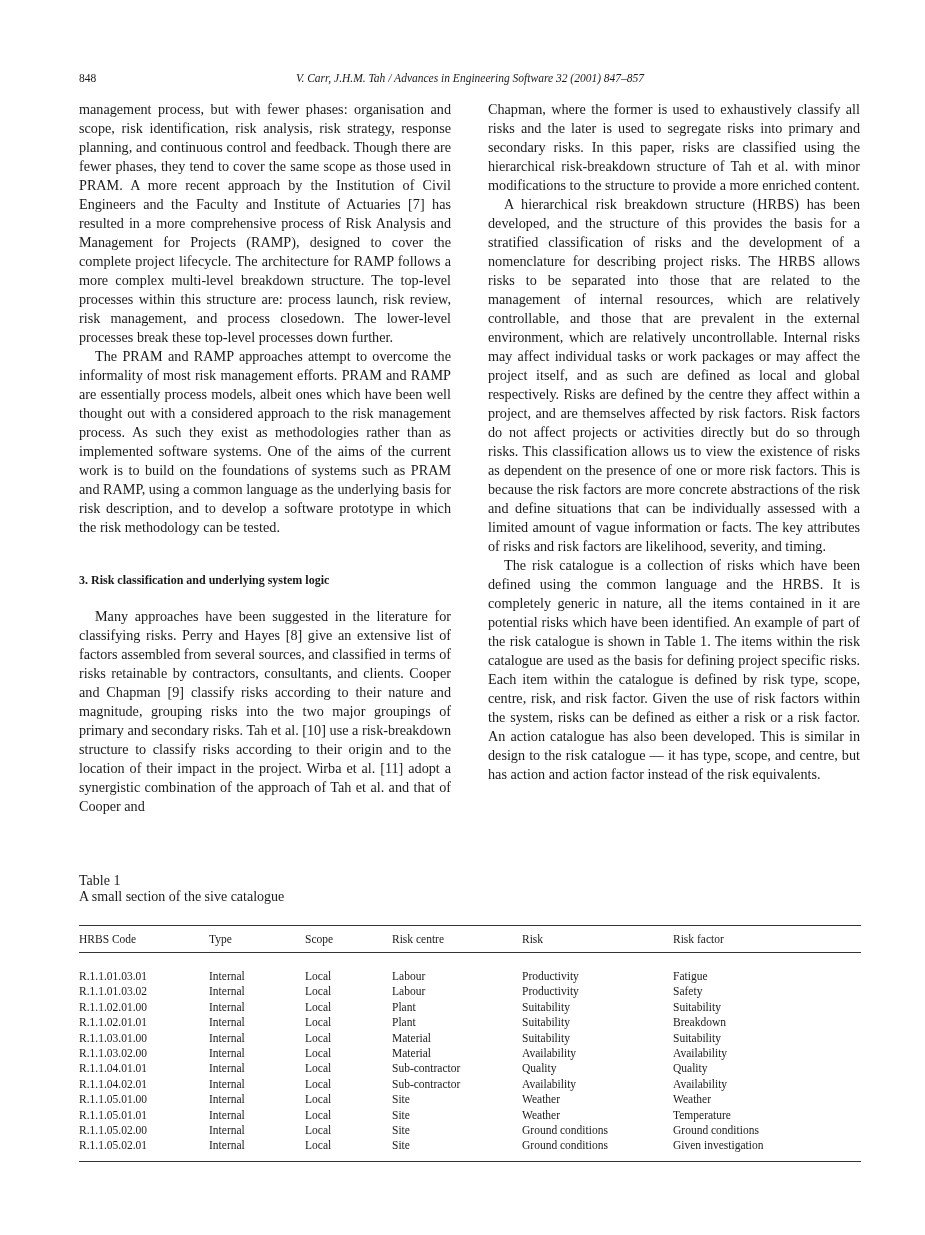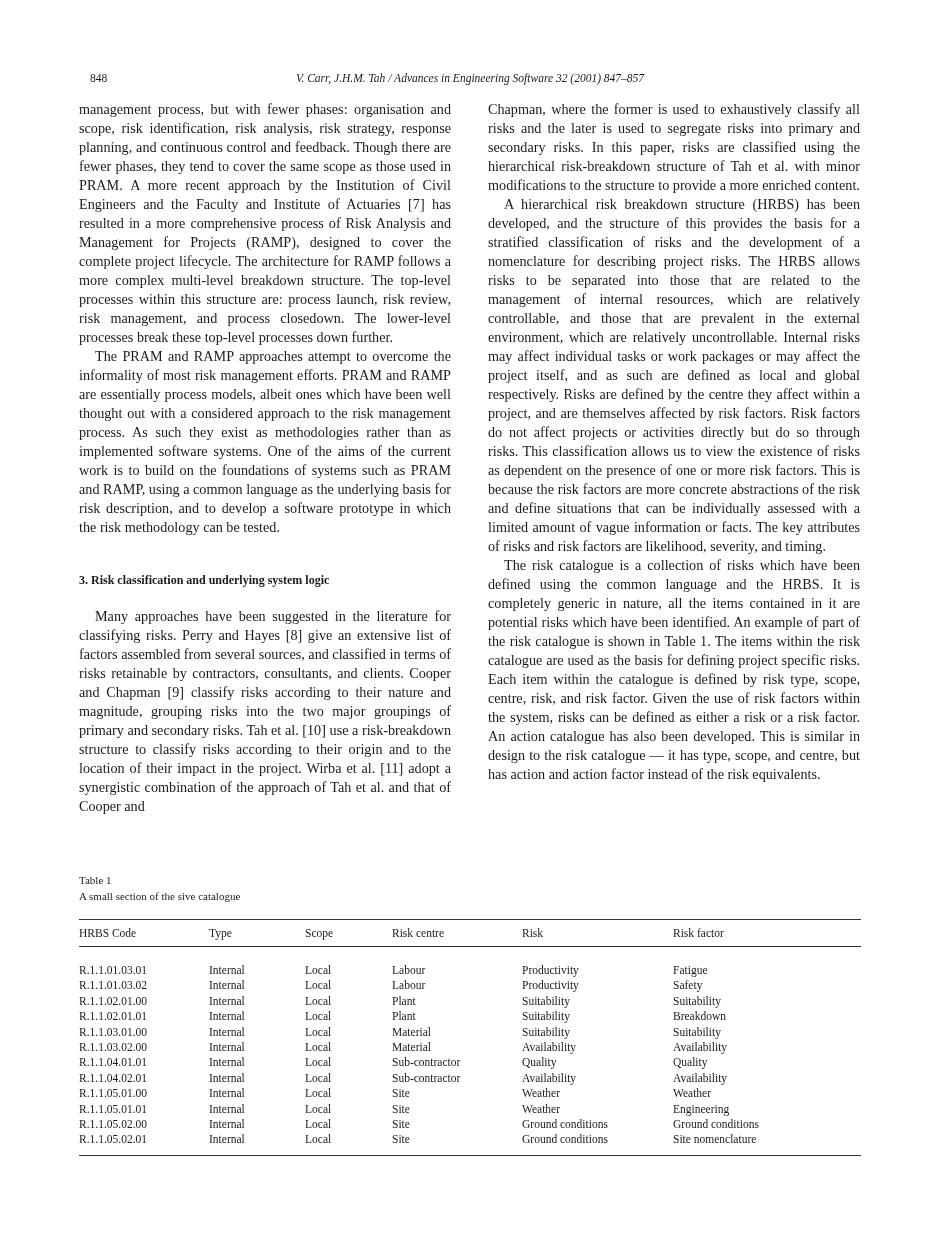--- a/index.html
+++ b/index.html
@@ -5,40 +5,40 @@
   html, body { margin: 0; padding: 0; background: #ffffff; }
   body {
     width: 925px; height: 1235px; position: relative; overflow: hidden;
     font-family: "Liberation Serif", "DejaVu Serif", serif;
     color: #1a1a1a;
   }
   .running-head {
     position: absolute; top: 72px; left: 79px; width: 782px; height: 18px;
     font-size: 11.5px;
   }
-  .page-num { position: absolute; left: 11px; top: 0; }
+  .page-num { position: absolute; left: 0; top: 0; }
   .journal-ref { position: absolute; left: 0; right: 0; top: 0; text-align: center; font-style: italic; }
   .col {
     position: absolute; top: 100px; width: 372px;
     font-size: 14.2px; line-height: 19px; text-align: justify;
     hyphens: manual;
   }
   .col-left { left: 79px; }
   .col-right { left: 488px; }
   .col p { margin: 0; text-indent: 0; }
   .col p.indent { text-indent: 16px; }
   .section-heading {
     margin: 34px 0 17px 0; font-weight: bold; font-size: 12px; text-align: left;
   }
   .table-block {
     position: absolute; left: 79px; top: 873px; width: 782px;
   }
-  .table-label, .table-caption { font-size: 11px; line-height: 15.5px; }
+  .table-label, .table-caption { font-size: 14px; line-height: 15.5px; }
   table.catalogue {
-    width: 100%; border-collapse: collapse; margin-top: 15px;
+    width: 100%; border-collapse: collapse; margin-top: 21px;
     font-size: 11.5px;
     border-top: 1.2px solid #333; border-bottom: 1.2px solid #333;
   }
   table.catalogue th {
     font-weight: normal; text-align: left; padding: 7px 0 7px 0;
     border-bottom: 1.2px solid #333;
   }
   table.catalogue td { padding: 0; line-height: 15.4px; }
   table.catalogue tbody tr:first-child td { padding-top: 16px; }
   table.catalogue tbody tr:last-child td { padding-bottom: 7px; }
@@ -152,33 +152,33 @@
           <td>Site</td>
           <td>Weather</td>
           <td>Weather</td>
         </tr>
         <tr>
           <td>R.1.1.05.01.01</td>
           <td>Internal</td>
           <td>Local</td>
           <td>Site</td>
           <td>Weather</td>
-          <td>Engineering</td>
+          <td>Temperature</td>
         </tr>
         <tr>
           <td>R.1.1.05.02.00</td>
           <td>Internal</td>
           <td>Local</td>
           <td>Site</td>
           <td>Ground conditions</td>
           <td>Ground conditions</td>
         </tr>
         <tr>
           <td>R.1.1.05.02.01</td>
           <td>Internal</td>
           <td>Local</td>
           <td>Site</td>
           <td>Ground conditions</td>
-          <td>Site nomenclature</td>
+          <td>Given investigation</td>
         </tr>
       </tbody>
   </table>
 </div>
 
 </body></html>

